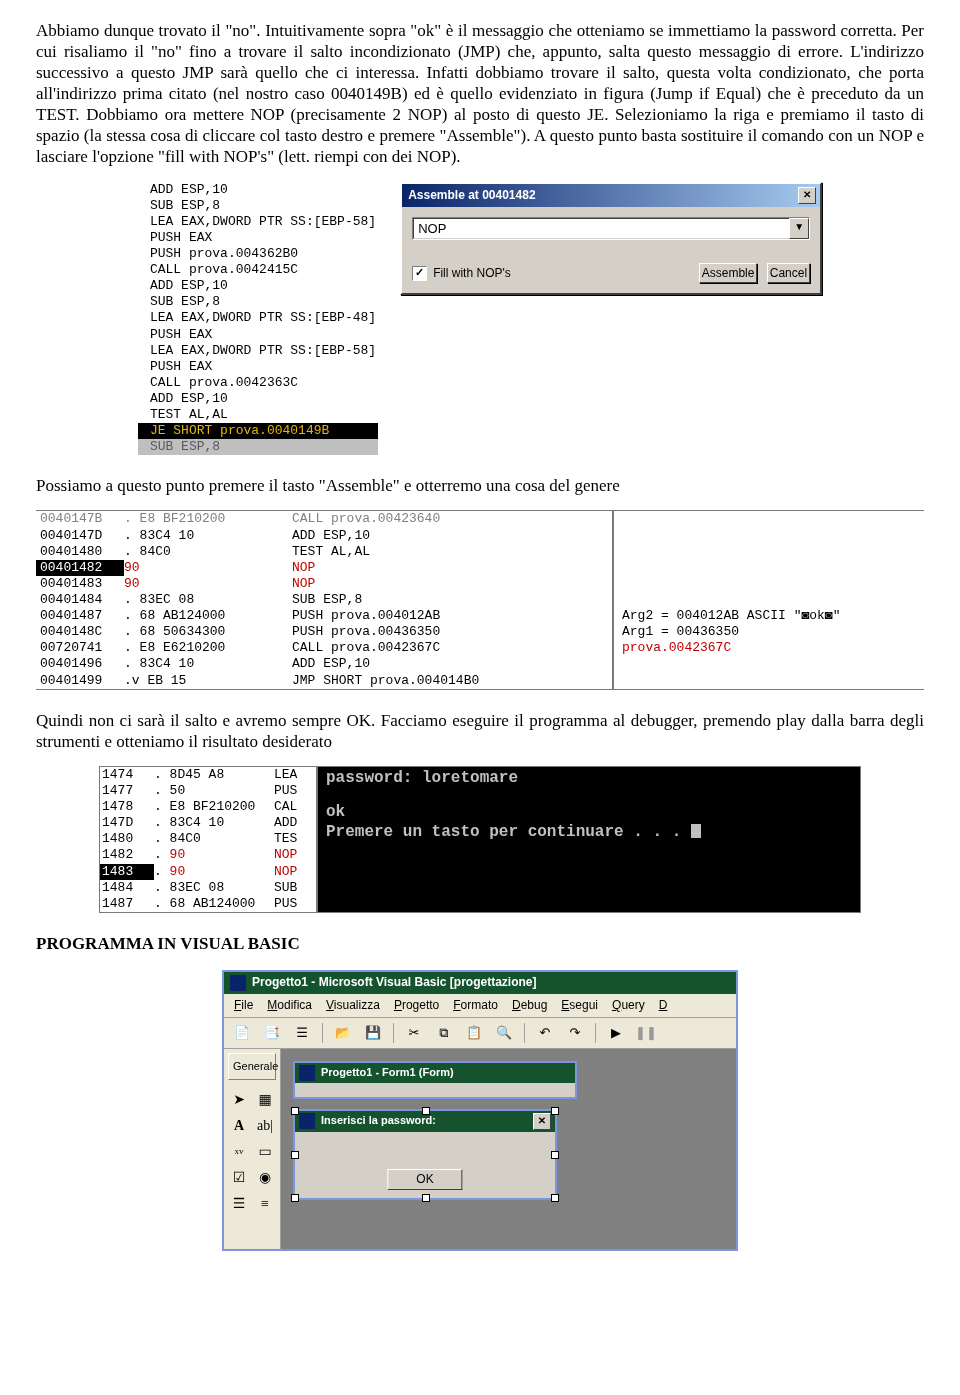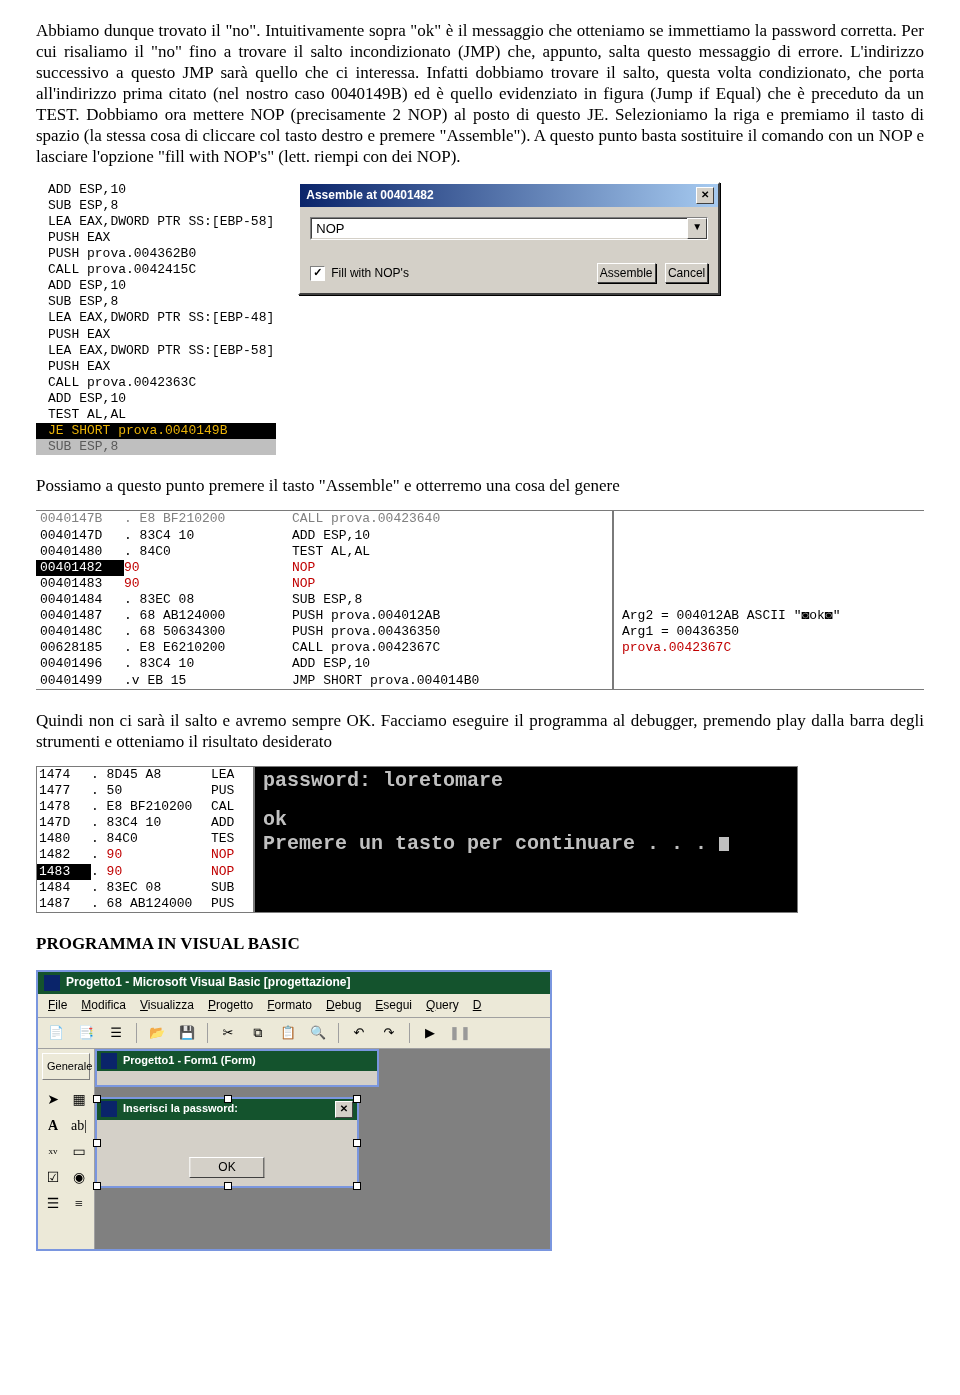--- a/index.html
+++ b/index.html
@@ -1,19 +1,19 @@
 <!DOCTYPE html>
 <html><head>
 <meta charset="utf-8">
 <style>
   body{font-family:"Times New Roman",serif;font-size:17px;line-height:1.24;margin:0;background:#fff;color:#000;width:960px}
   .page{padding:20px 36px 40px}
   p{margin:0 0 14px;text-align:justify}
   .heading{font-weight:bold;margin:16px 0}
-  .figwrap{display:flex;margin:14px 0 20px}
+  .figwrap{display:flex;justify-content:center;margin:14px 0 20px}
   .fig-inner{display:flex;gap:22px;align-items:flex-start}
 
   
   .disasm{font-family:"Courier New",monospace;font-size:13px;background:#fff}
   .disasm div{white-space:pre;padding:0 2px}
   .sel-row{background:#000;color:#eab308}
   .dim-row{background:#bfbfbf;color:#5a5a5a}
   .leftbar{display:inline-block;width:8px;background:#000;margin-right:2px}
   .noleft{display:inline-block;width:10px}
   .disasm-container{border-right:0}
@@ -42,40 +42,40 @@
 
   
   .dbg3{display:flex;border:1px solid #7a7a7a;width:760px}
   .dbg3-left{font-family:"Courier New",monospace;font-size:13px;background:#fff}
   .dbg3-left .r{display:flex}
   .dbg3-left .addr{width:52px;padding-left:2px}
   .dbg3-left .hex{width:120px}
   .dbg3-left .op{width:42px}
   .dbg3-left .red{color:#c00000}
   .dbg3-left .hl{background:#000;color:#fff}
-  .dbg3-right{flex:1;background:#000;color:#c0c0c0;font-family:"Courier New",monospace;font-size:20px;font-weight:bold;padding:2px 8px;border-left:2px solid #7a7a7a}
+  .dbg3-right{flex:1;background:#000;color:#c0c0c0;font-family:"Courier New",monospace;font-size:16px;font-weight:bold;padding:2px 8px;border-left:2px solid #7a7a7a}
   .dbg3-right .cursor{display:inline-block;width:10px;height:14px;background:#c0c0c0;vertical-align:middle}
 
   
   .vb{width:512px;font-family:Tahoma,Arial,sans-serif;font-size:12px;border:2px solid #7a96df;background:#d4d0c8}
   .vb .titlebar{background:#14532d}
   .vb .tb-left{display:flex;align-items:center;gap:6px}
   .vb .appicon{width:16px;height:16px;display:inline-block;background:#0a246a}
   .vb .menu{background:#ece9d8;display:flex;gap:2px;padding:2px 4px;border-bottom:1px solid #a0a0a0}
   .vb .menu span{padding:2px 6px}
   .vb .menu u{text-decoration:underline}
   .vb .toolbar{background:#ece9d8;display:flex;align-items:center;gap:6px;padding:3px 6px;border-bottom:1px solid #a0a0a0}
   .tbtn{width:22px;height:22px;background:#ece9d8;border:1px solid #ece9d8;display:flex;align-items:center;justify-content:center;font-size:13px}
   .tsep{width:1px;height:20px;background:#a0a0a0;margin:0 2px}
   .vb .work{display:flex;min-height:200px}
   .vb .toolbox{width:56px;background:#ece9d8;border-right:1px solid #a0a0a0}
   .vb .tooltab{background:#ece9d8;font-size:11px;padding:6px 4px;border:1px solid #fff;border-right-color:#808080;border-bottom-color:#808080;margin:4px}
   .vb .tbgrid{display:grid;grid-template-columns:1fr 1fr;gap:4px;padding:4px}
   .vb .tbgrid .ti{width:22px;height:22px;background:#ece9d8;display:flex;align-items:center;justify-content:center;font-size:14px;font-family:"Times New Roman",serif}
-  .vb .mdi{flex:1;background:#808080;position:relative;padding:0}
+  .vb .mdi{flex:1;background:#808080;position:relative;padding:12px}
   .innerwin{background:#d4d0c8;border:2px solid #7a96df;margin-bottom:10px}
   .innerwin .titlebar{font-size:11px;padding:2px 4px}
   .formarea{background:#d4d0c8;height:100px;position:relative}
   .dotgrid{position:absolute;inset:6px;background-image:radial-gradient(#000 0.5px,transparent 0.5px);background-size:8px 8px}
   .pwdwin .formarea{height:66px}
   .pwdwin .okbtn{position:absolute;left:50%;transform:translateX(-50%);bottom:8px;background:#d4d0c8;border:1px solid #fff;border-right-color:#404040;border-bottom-color:#404040;padding:2px 28px;font-size:12px}
   .handle{position:absolute;width:6px;height:6px;background:#fff;border:1px solid #000}
 </style>
 </head>
 <body>
@@ -176,21 +176,21 @@
           <span class="op">PUSH prova.004012AB</span>
           <span class="info">Arg2 = 004012AB ASCII "◙ok◙"</span>
         </div>
         <div class="row">
           <span class="addr">0040148C</span>
           <span class="hex">. 68 50634300</span>
           <span class="op">PUSH prova.00436350</span>
           <span class="info">Arg1 = 00436350</span>
         </div>
         <div class="row">
-          <span class="addr">00628185</span>
+          <span class="addr">00720741</span>
           <span class="hex">. E8 E6210200</span>
           <span class="op">CALL prova.0042367C</span>
           <span class="info"><span class="red">prova.0042367C</span></span>
         </div>
         <div class="row">
           <span class="addr">00401496</span>
           <span class="hex">. 83C4 10</span>
           <span class="op">ADD ESP,10</span>
           <span class="info"></span>
         </div>

